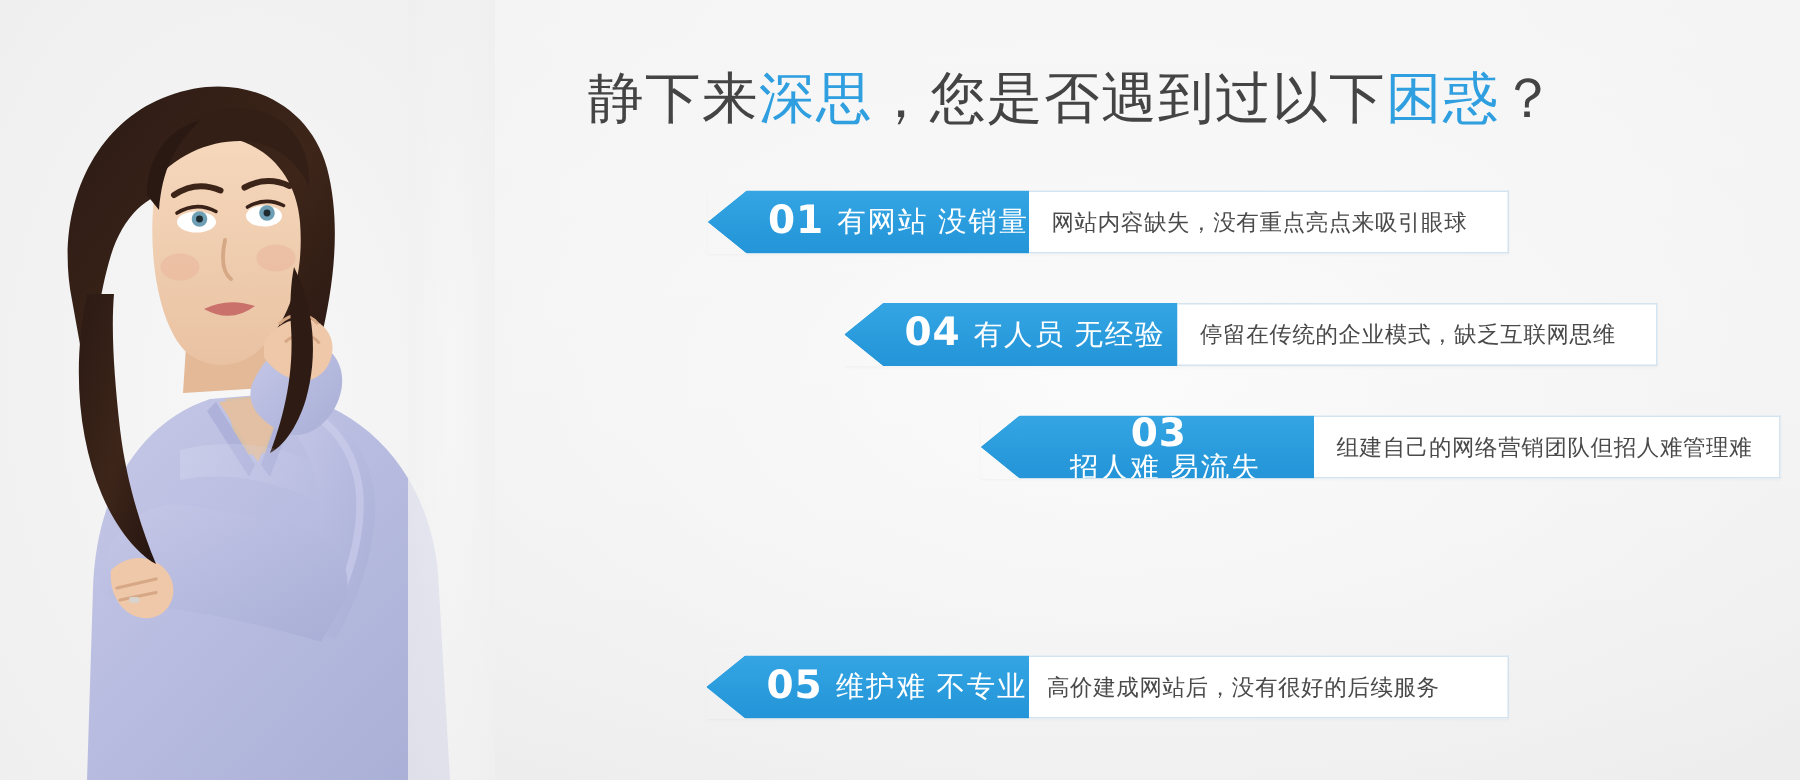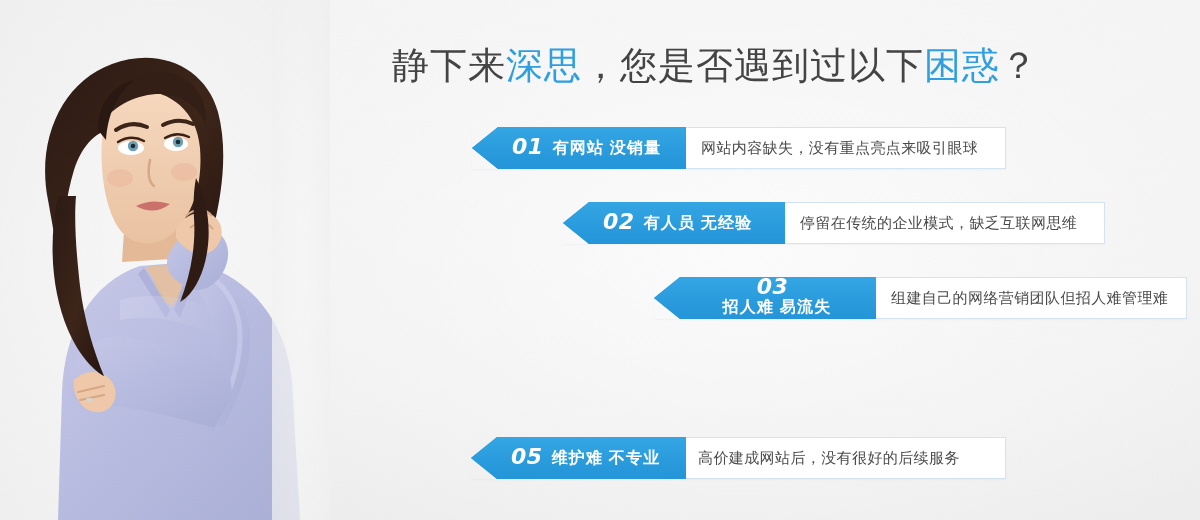--- a/index.html
+++ b/index.html
@@ -80,35 +80,34 @@
     display: flex;
     align-items: center;
     padding: 0 16px 0 40px;
     box-sizing: border-box;
     -webkit-clip-path: polygon(0% 50%, 26px 0%, 100% 0%, 100% 100%, 26px 100%);
     clip-path: polygon(0% 50%, 26px 0%, 100% 0%, 100% 100%, 26px 100%);
     background-image: linear-gradient(180deg, #35a5e3 0%, #2a9cdd 55%, #2395d8 100%);
   }
   .tag .num {
     font-family: "DejaVu Sans", "Liberation Sans", sans-serif;
-    font-style: italic;
     font-weight: bold;
-    font-size: 22px;
+    font-size: 26px;
     color: #ffffff;
     letter-spacing: 0.5px;
     margin-right: 9px;
     line-height: 1;
     position: relative;
     top: -1px;
     text-align: right;
   }
   .tag .tag-text {
-    font-size: 16px;
+    font-size: 19px;
     color: #ffffff;
-    font-weight: bold;
+    font-weight: normal;
     letter-spacing: 1.2px;
     white-space: nowrap;
     line-height: 1;
   }
 
   
   .desc {
     height: 42px;
     box-sizing: border-box;
     background: #ffffff;
@@ -255,21 +254,21 @@
     <div class="row row-shadow" style="left:472px; top:127px;">
       <div class="tag" style="width:214px;">
         <span class="num">01</span>
         <span class="tag-text">有网站 没销量</span>
       </div>
       <div class="desc" style="width:320px;">网站内容缺失，没有重点亮点来吸引眼球</div>
     </div>
 
     <div class="row row-shadow" style="left:563px; top:202px;">
       <div class="tag" style="width:222px;">
-        <span class="num">02</span>
+        <span class="num">04</span>
         <span class="tag-text">有人员 无经验</span>
       </div>
       <div class="desc" style="width:320px;font-family:Liberation Mono, monospace;">停留在传统的企业模式，缺乏互联网思维</div>
     </div>
 
     <div class="row row-shadow" style="left:654px; top:277px;">
       <div class="tag" style="width:222px;flex-direction:column;">
         <span class="num">03</span>
         <span class="tag-text">招人难 易流失</span>
       </div>

